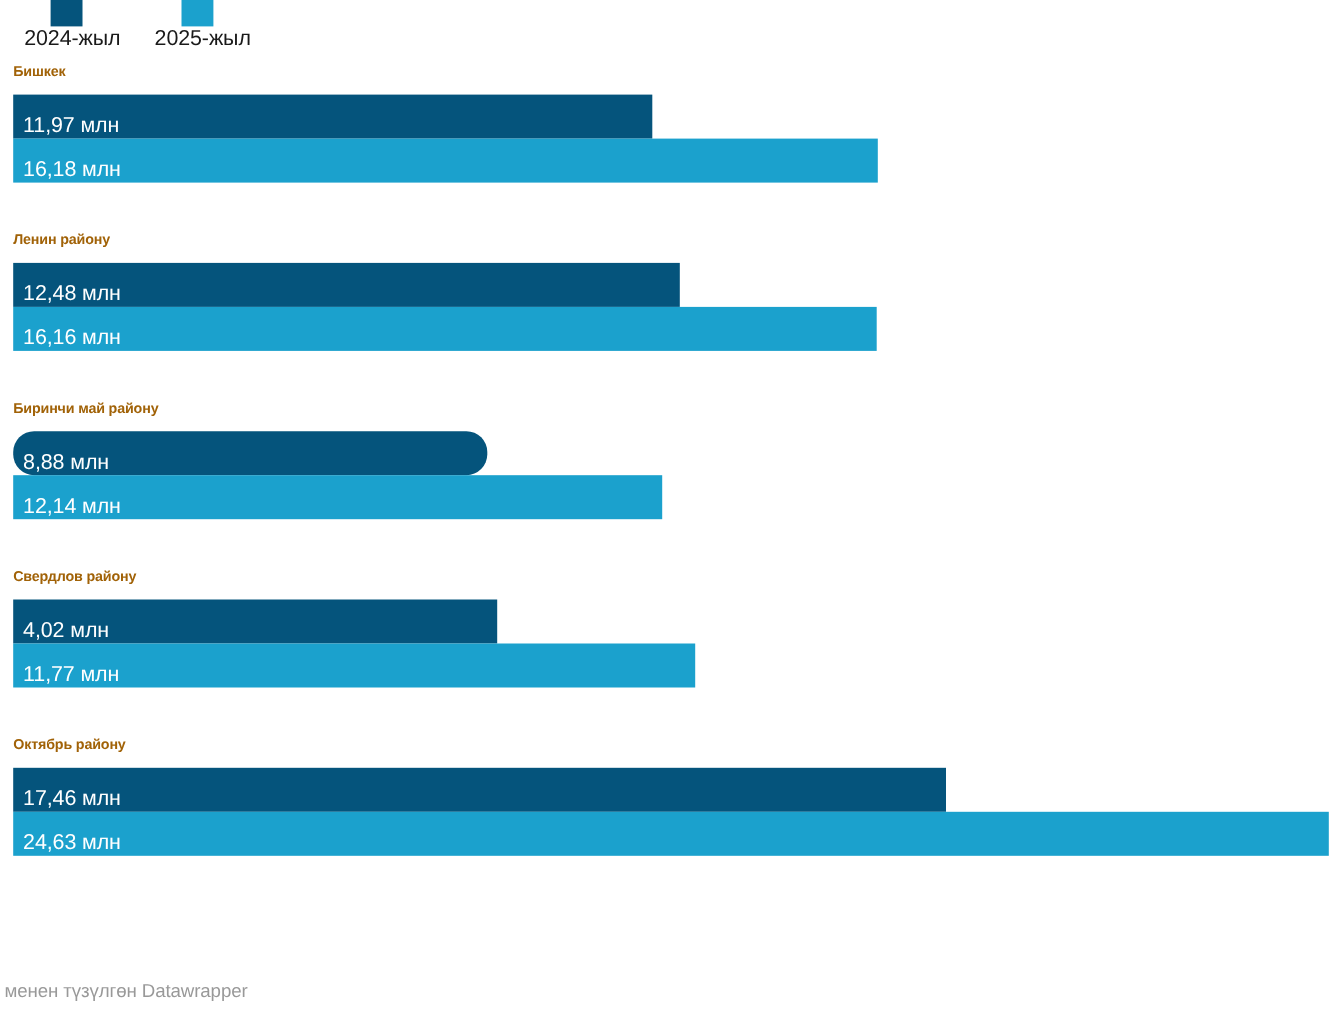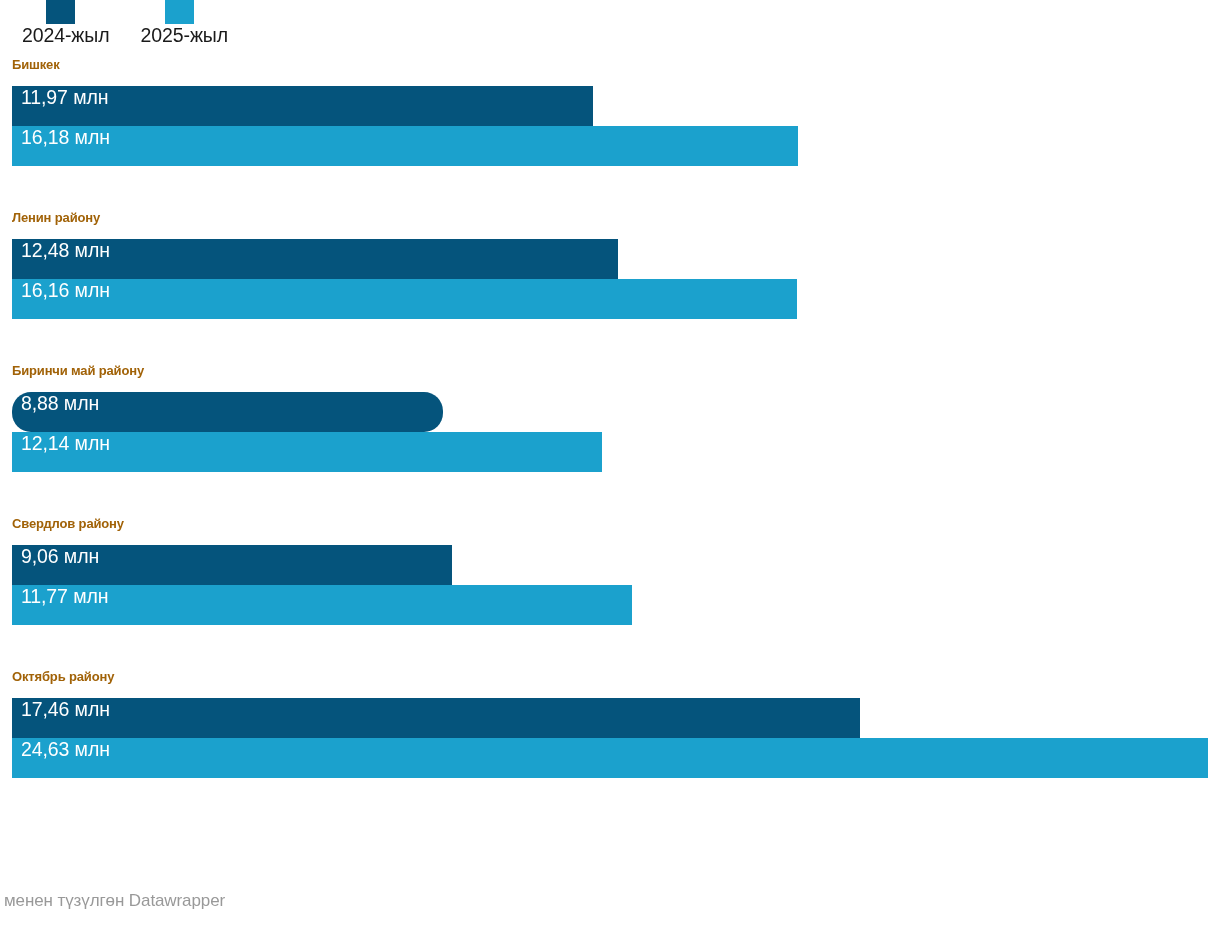--- a/index.html
+++ b/index.html
@@ -79,21 +79,21 @@
   .bar-row {
     position: relative;
     height: 40px;
   }
   .bar {
     position: absolute;
     left: 0;
     top: 0;
     height: 40px;
     display: flex;
-    align-items: flex-start;
+    align-items: flex-end;
     box-sizing: border-box;
     padding-left: 9px;
     overflow: hidden;
   }
   .bar-value {
     font-size: 19.5px;
     color: #ffffff;
     white-space: nowrap;
     letter-spacing: -0.1px;
   }
@@ -169,21 +169,21 @@
               <span class="bar-value">12,14 млн</span>
             </div>
           </div>
         </div>
       </div>
       <div class="group">
         <div class="group-label">Свердлов району</div>
         <div class="bars">
           <div class="bar-row">
             <div class="bar" style="background: rgb(5, 84, 124); width: 439.942px;">
-              <span class="bar-value">9,06 млн</span>
+              <span class="bar-value">4,02 млн</span>
             </div>
           </div>
           <div class="bar-row">
             <div class="bar" style="background: rgb(27, 161, 205); width: 620px;">
               <span class="bar-value">11,77 млн</span>
             </div>
           </div>
         </div>
       </div>
       <div class="group">

